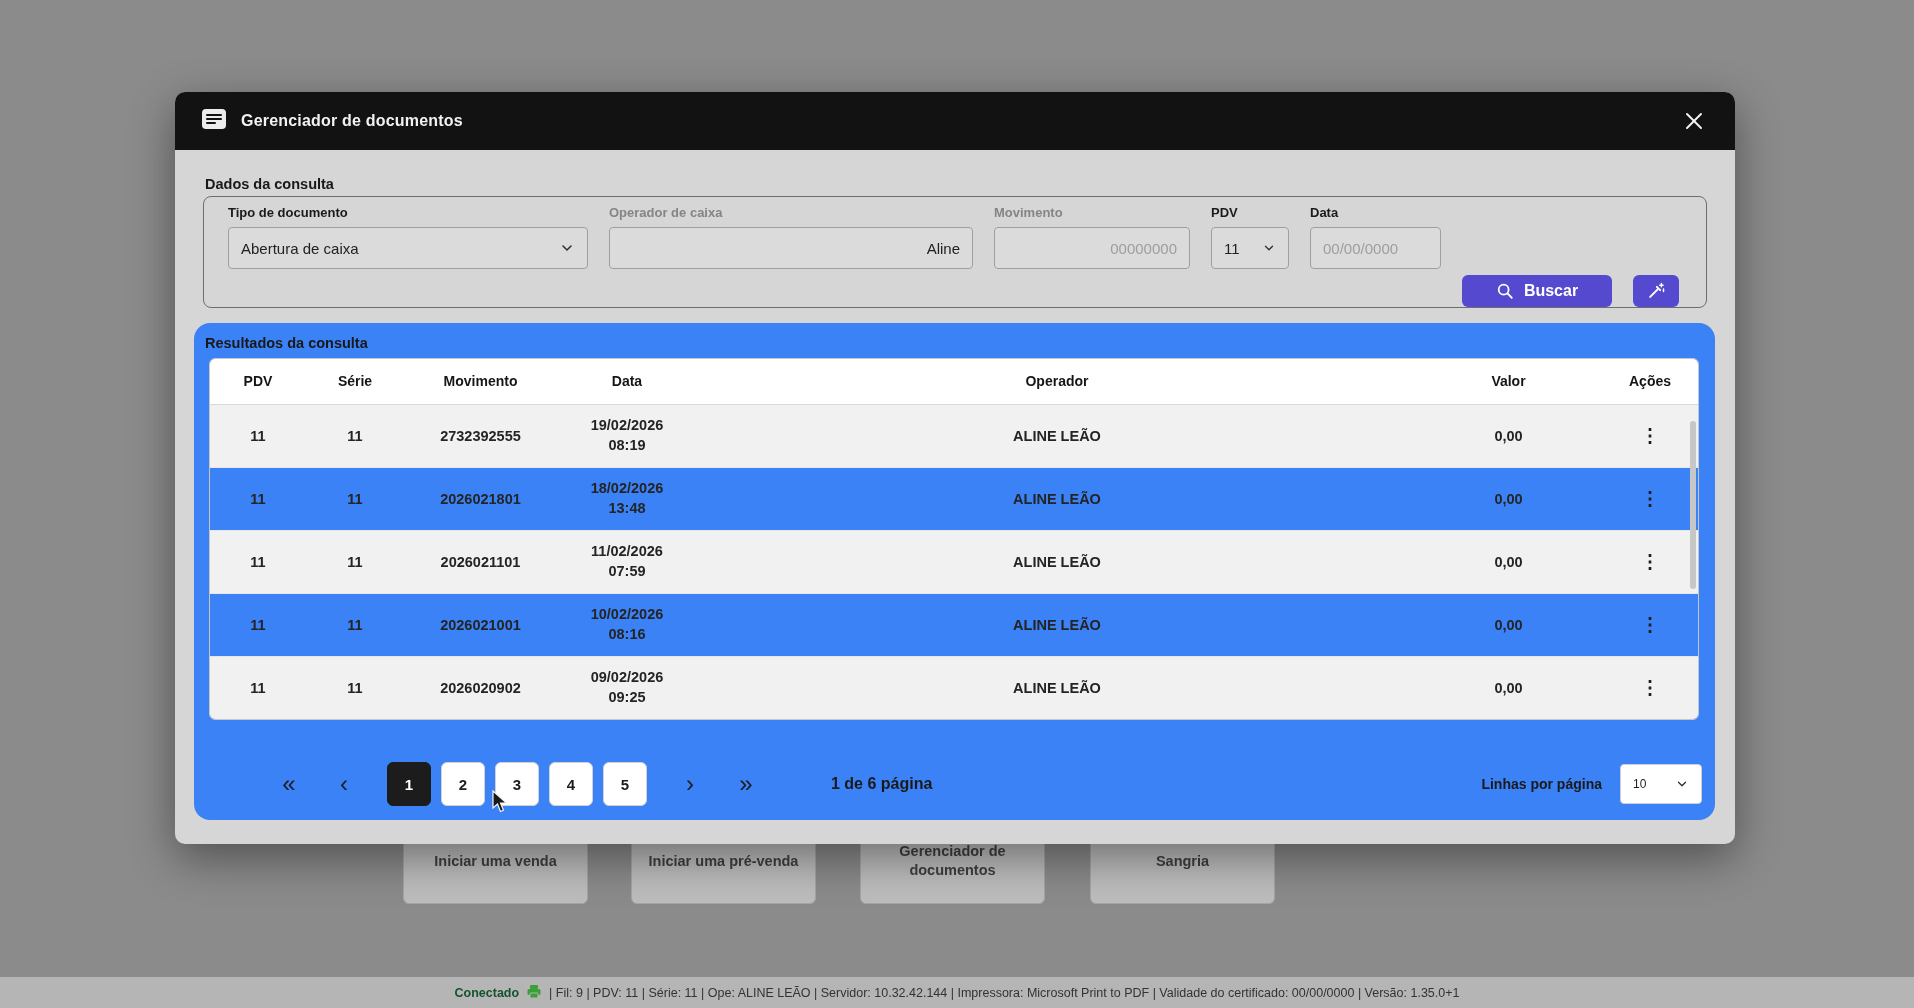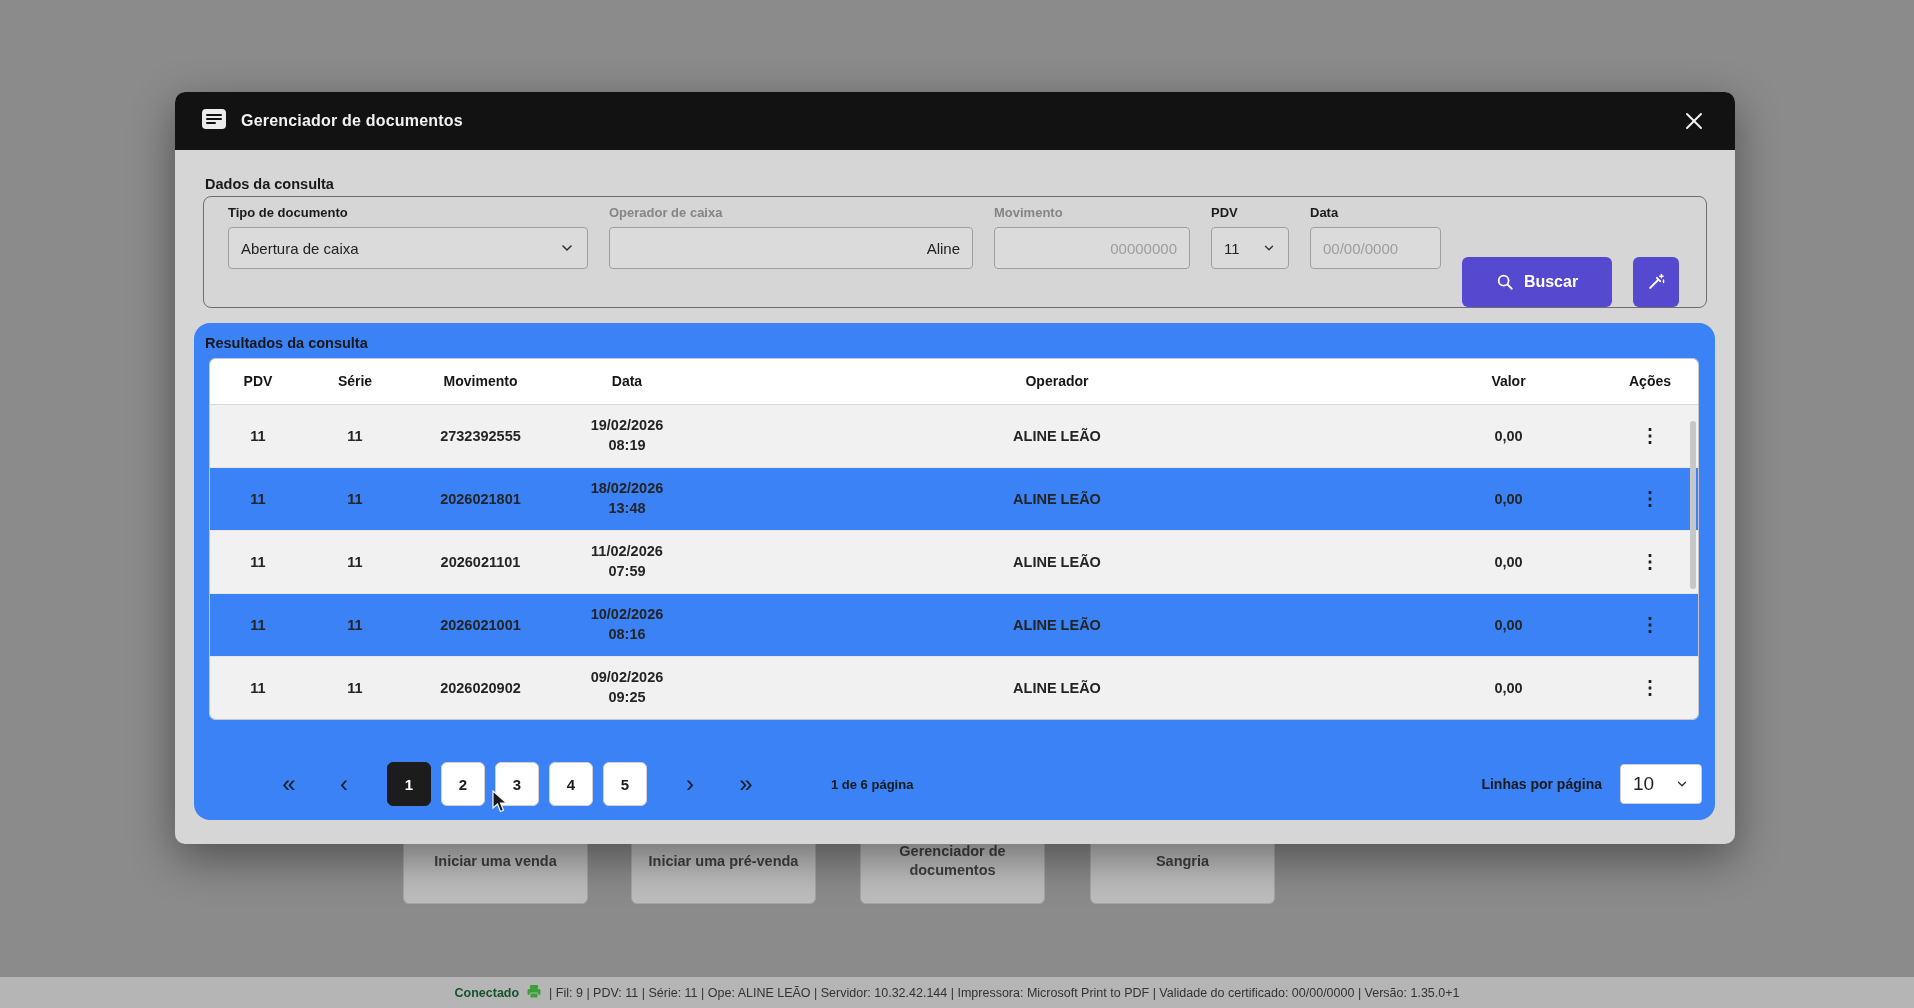--- a/index.html
+++ b/index.html
@@ -43,21 +43,21 @@
   .field-label.bold { color: #1b1b1b; font-weight: 700; }
   .field-label.muted { color: #858585; font-weight: 600; }
   .control { height: 42px; border: 1px solid #9f9f9f; border-radius: 4px; background: #dbdbdb;
              font-size: 15px; color: #222; font-family: "Liberation Sans", sans-serif; }
   .sel { display: flex; align-items: center; justify-content: space-between; padding: 0 12px; cursor: pointer; }
   input.control { padding: 0 12px; }
   input.control::placeholder { color: #9e9e9e; }
   .w-tipo { width: 360px; } .w-oper { width: 364px; } .w-mov { width: 196px; }
   .w-pdv { width: 78px; } .w-data { width: 131px; }
   .ta-right { text-align: right; }
-  .btn { height: 50px; border: none; border-radius: 6px; background: #5549cf; color: #fff;
+  .btn { height: 32px; border: none; border-radius: 6px; background: #5549cf; color: #fff;
          display: flex; align-items: center; justify-content: center; cursor: pointer;
          font-family: "Liberation Sans", sans-serif; }
   .btn-buscar { width: 150px; gap: 10px; font-size: 16px; font-weight: 600; }
   .btn-clear { width: 46px; }
 
   
   .results-panel { position: absolute; left: 19px; top: 231px; width: 1521px; height: 497px;
                    background: #3b82f6; border-radius: 16px; }
   .results-heading { position: absolute; left: 11px; top: 12px; font-size: 14.5px; font-weight: 700; color: #191919; }
   .table-wrap { position: absolute; left: 15px; top: 35px; width: 1490px;
@@ -80,26 +80,26 @@
   .pagination { position: absolute; left: 0; right: 0; bottom: 14px; height: 44px;
                 display: flex; align-items: center; }
   .pg-arrow { width: 44px; height: 44px; display: flex; align-items: center; justify-content: center;
               font-size: 24px; color: #1d1d1d; cursor: pointer; user-select: none; }
   .pg-num { width: 44px; height: 44px; border: 1px solid #d2d2d2; border-radius: 6px; background: #fff;
             display: flex; align-items: center; justify-content: center; font-size: 15px;
             font-weight: 600; color: #1c1c1c; cursor: pointer; }
   .pg-num.active { background: #1c1c1c; border-color: #1c1c1c; color: #fff; }
   .ml-first { margin-left: 73px; } .ml-11 { margin-left: 11px; } .ml-21 { margin-left: 21px; }
   .ml-10 { margin-left: 10px; } .ml-12 { margin-left: 12px; }
-  .pg-summary { margin-left: 63px; font-size: 13px; font-weight: 700; color: #1a1a1a; }
+  .pg-summary { margin-left: 63px; font-size: 16px; font-weight: 700; color: #1a1a1a; }
   .lines-group { margin-left: auto; margin-right: 13px; display: flex; align-items: center; gap: 18px; }
   .lines-label { font-size: 14px; font-weight: 700; color: #1a1a1a; }
   .lines-select { width: 82px; height: 40px; border: 1px solid #cfcfcf; border-radius: 4px; background: #fff;
                   display: flex; align-items: center; justify-content: space-between; padding: 0 12px;
-                  font-size: 19px; color: #1e1e1e; cursor: pointer; }
+                  font-size: 12px; color: #1e1e1e; cursor: pointer; }
 
   .cursor { position: absolute; left: 492px; top: 790px; pointer-events: none; }
 </style>
 </head>
 <body>
 
 <div id="stage">
 
   <div class="bg-tile">Iniciar uma venda</div>
   <div class="bg-tile">Iniciar uma pré-venda</div>

